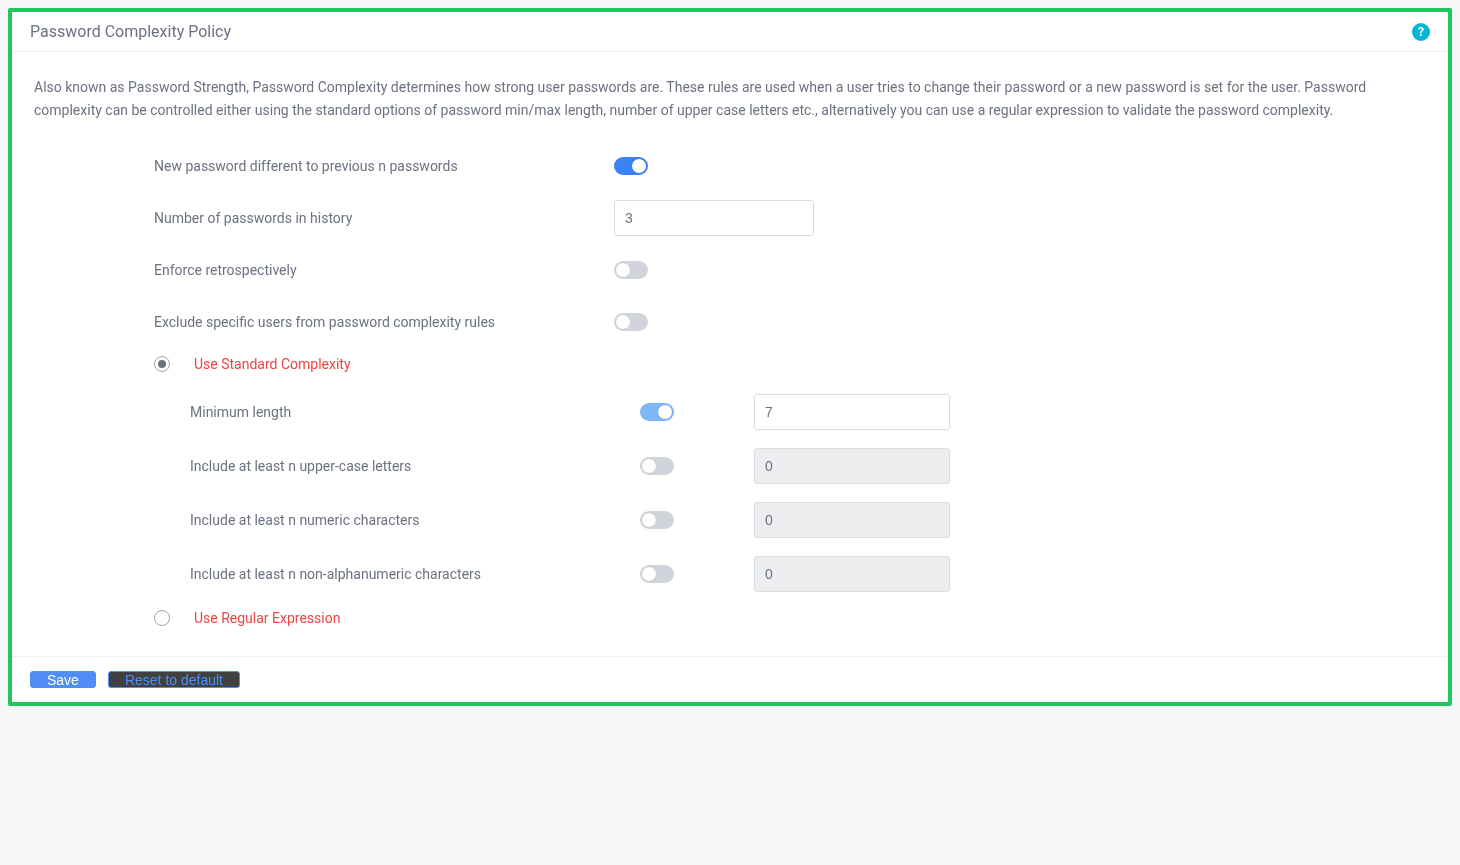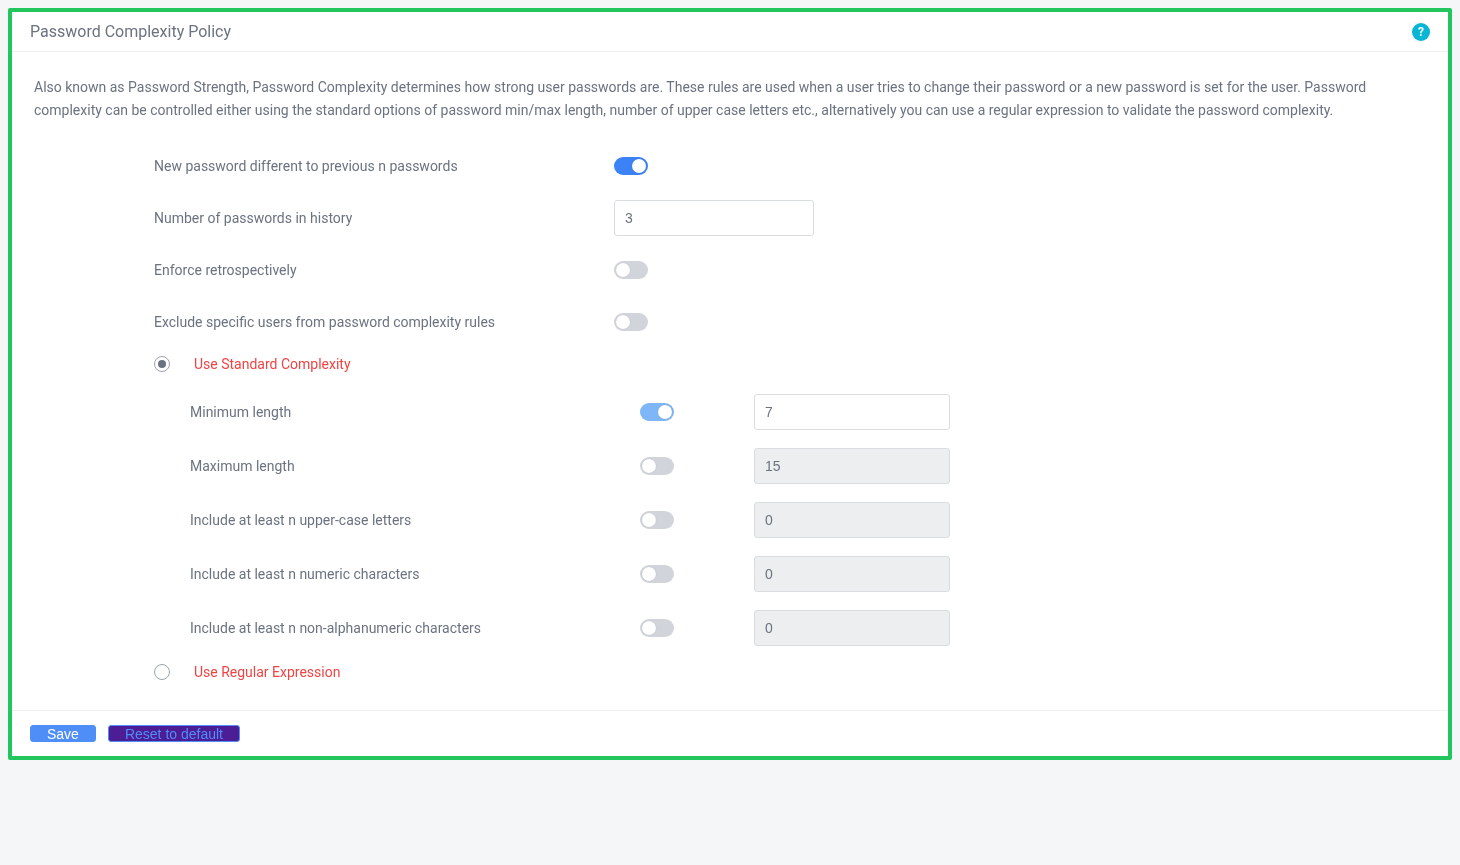--- a/index.html
+++ b/index.html
@@ -164,21 +164,21 @@
     border: 1px solid transparent;
     display: inline-flex;
     align-items: center;
   }
   .btn-primary {
     background: #4f8ef7;
     color: #fff;
     border-color: #4f8ef7;
   }
   .btn-outline {
-    background: #4c1d95;
+    background: #404040;
     color: #4f8ef7;
     border-color: #4f8ef7;
   }
 </style>
 </head>
 <body>
 
 <div class="panel">
 
   <div class="panel-header">
@@ -238,29 +238,20 @@
         <div class="row">
           <div class="label">Minimum length</div>
           <div class="control">
             <div class="toggle on light">
                 <div class="knob"></div>
               </div>
             <input class="text-input" value="7" style="">
           </div>
         </div>
 
-        <div class="row">
-          <div class="label">Maximum length</div>
-          <div class="control">
-            <div class="toggle">
-                <div class="knob"></div>
-              </div>
-            <input class="text-input" disabled="" value="15" style="">
-          </div>
-        </div>
 
         <div class="row">
           <div class="label">Include at least n upper-case letters</div>
           <div class="control">
             <div class="toggle">
                 <div class="knob"></div>
               </div>
             <input class="text-input" disabled="" value="0" style="">
           </div>
         </div>

